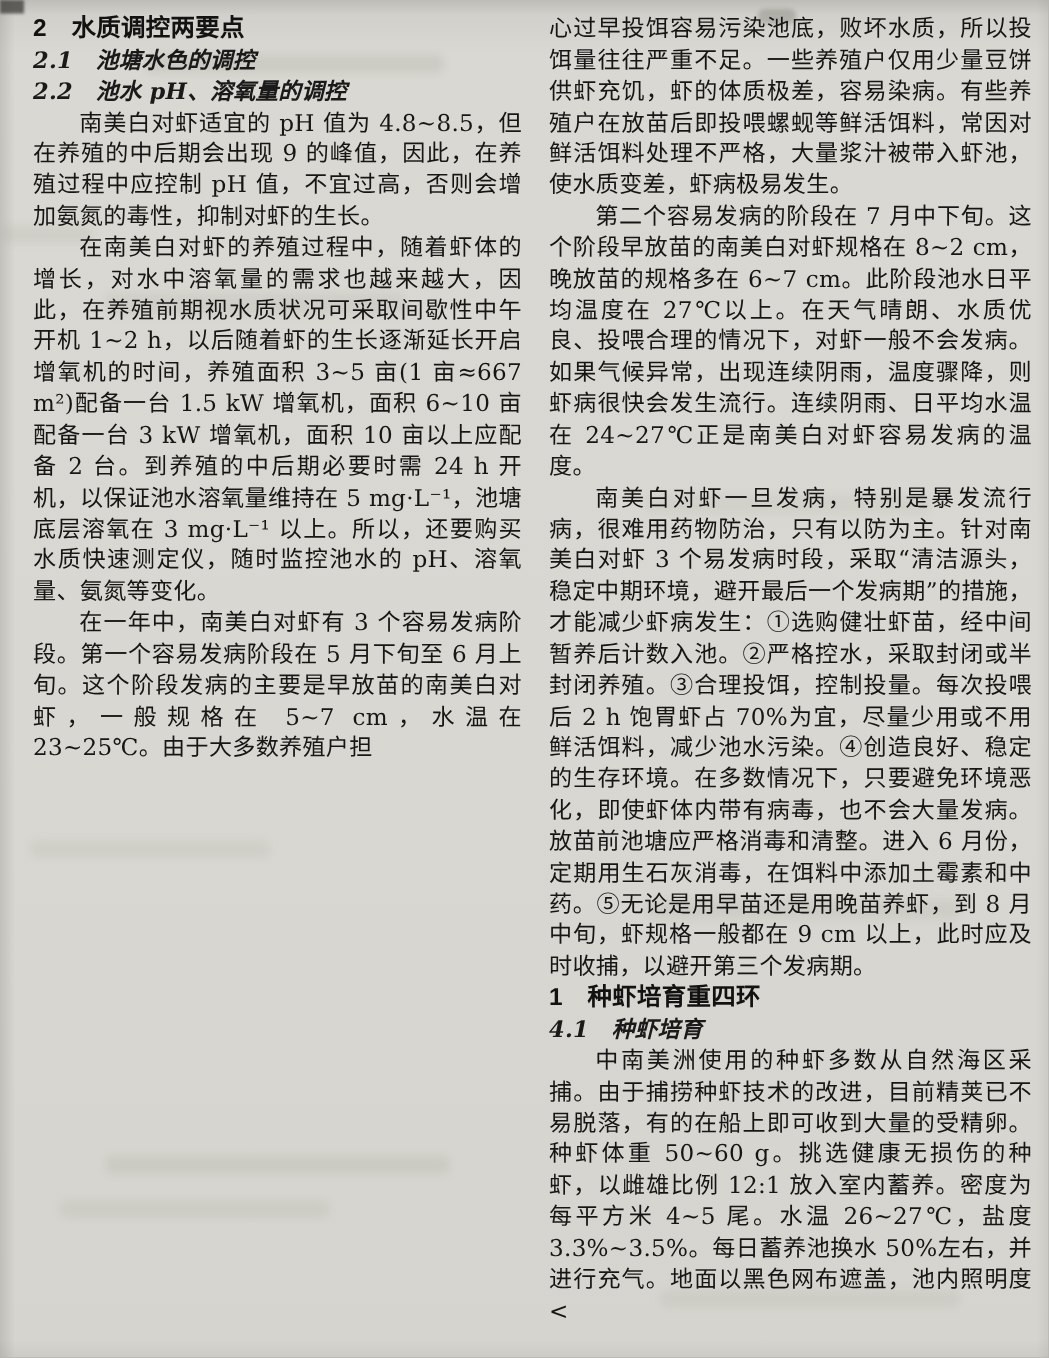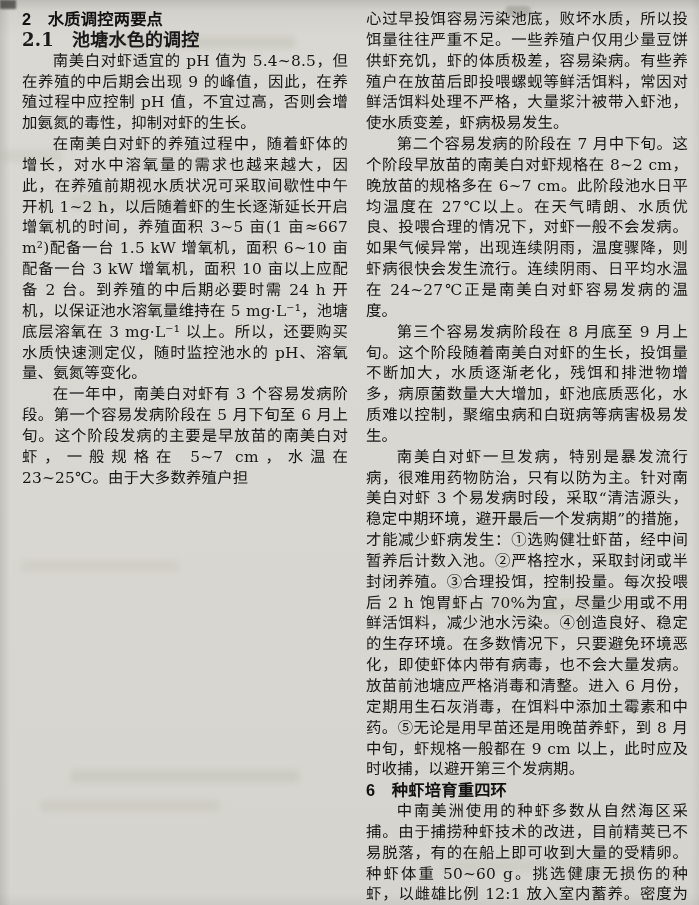--- a/index.html
+++ b/index.html
@@ -30,21 +30,21 @@
   .col-left{left:22px;width:326px;}
   .col-right{left:366px;width:322px;}
   .col p{margin:0;text-indent:2em;}
   .col p.no-indent{text-indent:0;}
   .h1{
     font-family:"Liberation Sans","DejaVu Sans",sans-serif;
     font-weight:700;font-size:16.3px;line-height:20.85px;
     margin:0;text-indent:0;color:#121212;
   }
   .h2{
-    font-weight:600;font-size:18px;line-height:20.85px;
+    font-style:italic;font-weight:600;font-size:15px;line-height:20.85px;
     margin:0;text-indent:0;color:#1a1a1a;
   }
   
   .smudge{position:absolute;pointer-events:none;border-radius:5px;
     background:#78806f;opacity:.14;filter:blur(3px);}
   .sm1{left:96px;top:36px;width:200px;height:13px;}
   .sm2{left:2px;top:150px;width:60px;height:12px;opacity:.10;}
   .sm3{left:70px;top:195px;width:200px;height:15px;opacity:.10;}
   .sm4{left:20px;top:560px;width:160px;height:12px;opacity:.09;}
   .sm5{left:70px;top:770px;width:230px;height:13px;opacity:.12;}
@@ -68,27 +68,28 @@
   <div class="smudge sm5"></div>
   <div class="smudge sm6"></div>
   <div class="smudge sm7"></div>
   <div class="smudge sm8"></div>
   <div class="smudge sm9"></div>
   <div class="smudge sm10"></div>
 
   <div class="col col-left">
     <h3 class="h1">2　水质调控两要点</h3>
     <h4 class="h2">2.1　池塘水色的调控</h4>
-    <p>南美白对虾适宜的 pH 值为 5.4~8.5，但在养殖的中后期会出现 9 的峰值，因此，在养殖过程中应控制 pH 值，不宜过高，否则会增加氨氮的毒性，抑制对虾的生长。</p>
+    <h4 class="h2">2.2　池水 pH、溶氧量的调控</h4>
+    <p>南美白对虾适宜的 pH 值为 4.8~8.5，但在养殖的中后期会出现 9 的峰值，因此，在养殖过程中应控制 pH 值，不宜过高，否则会增加氨氮的毒性，抑制对虾的生长。</p>
     <p>在南美白对虾的养殖过程中，随着虾体的增长，对水中溶氧量的需求也越来越大，因此，在养殖前期视水质状况可采取间歇性中午开机 1~2 h，以后随着虾的生长逐渐延长开启增氧机的时间，养殖面积 3~5 亩(1 亩≈667 m²)配备一台 1.5 kW 增氧机，面积 6~10 亩配备一台 3 kW 增氧机，面积 10 亩以上应配备 2 台。到养殖的中后期必要时需 24 h 开机，以保证池水溶氧量维持在 5 mg·L⁻¹，池塘底层溶氧在 3 mg·L⁻¹ 以上。所以，还要购买水质快速测定仪，随时监控池水的 pH、溶氧量、氨氮等变化。</p>
     <p>在一年中，南美白对虾有 3 个容易发病阶段。第一个容易发病阶段在 5 月下旬至 6 月上旬。这个阶段发病的主要是早放苗的南美白对虾，一般规格在 5~7 cm，水温在 23~25℃。由于大多数养殖户担</p>
   </div>
 
   <div class="col col-right">
     <p class="no-indent">心过早投饵容易污染池底，败坏水质，所以投饵量往往严重不足。一些养殖户仅用少量豆饼供虾充饥，虾的体质极差，容易染病。有些养殖户在放苗后即投喂螺蚬等鲜活饵料，常因对鲜活饵料处理不严格，大量浆汁被带入虾池，使水质变差，虾病极易发生。</p>
     <p>第二个容易发病的阶段在 7 月中下旬。这个阶段早放苗的南美白对虾规格在 8~2 cm，晚放苗的规格多在 6~7 cm。此阶段池水日平均温度在 27℃以上。在天气晴朗、水质优良、投喂合理的情况下，对虾一般不会发病。如果气候异常，出现连续阴雨，温度骤降，则虾病很快会发生流行。连续阴雨、日平均水温在 24~27℃正是南美白对虾容易发病的温度。</p>
-    <p>第三个容易发病阶段在 8 月底至 9 月上旬。这个阶段随着南美白对虾的生长，投饵量不断加大，水质逐渐老化，残饵和排泄物增多，病原菌数量大大增加，虾池底质恶化，水质难以控制，聚缩虫病和白斑病等病害极易发生。</p>
     <p>南美白对虾一旦发病，特别是暴发流行病，很难用药物防治，只有以防为主。针对南美白对虾 3 个易发病时段，采取“清洁源头，稳定中期环境，避开最后一个发病期”的措施，才能减少虾病发生：①选购健壮虾苗，经中间暂养后计数入池。②严格控水，采取封闭或半封闭养殖。③合理投饵，控制投量。每次投喂后 2 h 饱胃虾占 70%为宜，尽量少用或不用鲜活饵料，减少池水污染。④创造良好、稳定的生存环境。在多数情况下，只要避免环境恶化，即使虾体内带有病毒，也不会大量发病。放苗前池塘应严格消毒和清整。进入 6 月份，定期用生石灰消毒，在饵料中添加土霉素和中药。⑤无论是用早苗还是用晚苗养虾，到 8 月中旬，虾规格一般都在 9 cm 以上，此时应及时收捕，以避开第三个发病期。</p>
-    <h3 class="h1">6　种虾培育重四环</h3>
+    <h3 class="h1">1　种虾培育重四环</h3>
+    <h4 class="h2">4.1　种虾培育</h4>
     <p>中南美洲使用的种虾多数从自然海区采捕。由于捕捞种虾技术的改进，目前精荚已不易脱落，有的在船上即可收到大量的受精卵。种虾体重 50~60 g。挑选健康无损伤的种虾，以雌雄比例 12:1 放入室内蓄养。密度为每平方米 4~5 尾。水温 26~27℃，盐度 3.3%~3.5%。每日蓄养池换水 50%左右，并进行充气。地面以黑色网布遮盖，池内照明度&lt;</p>
   </div>
 
 </div>
 
 </body></html>

